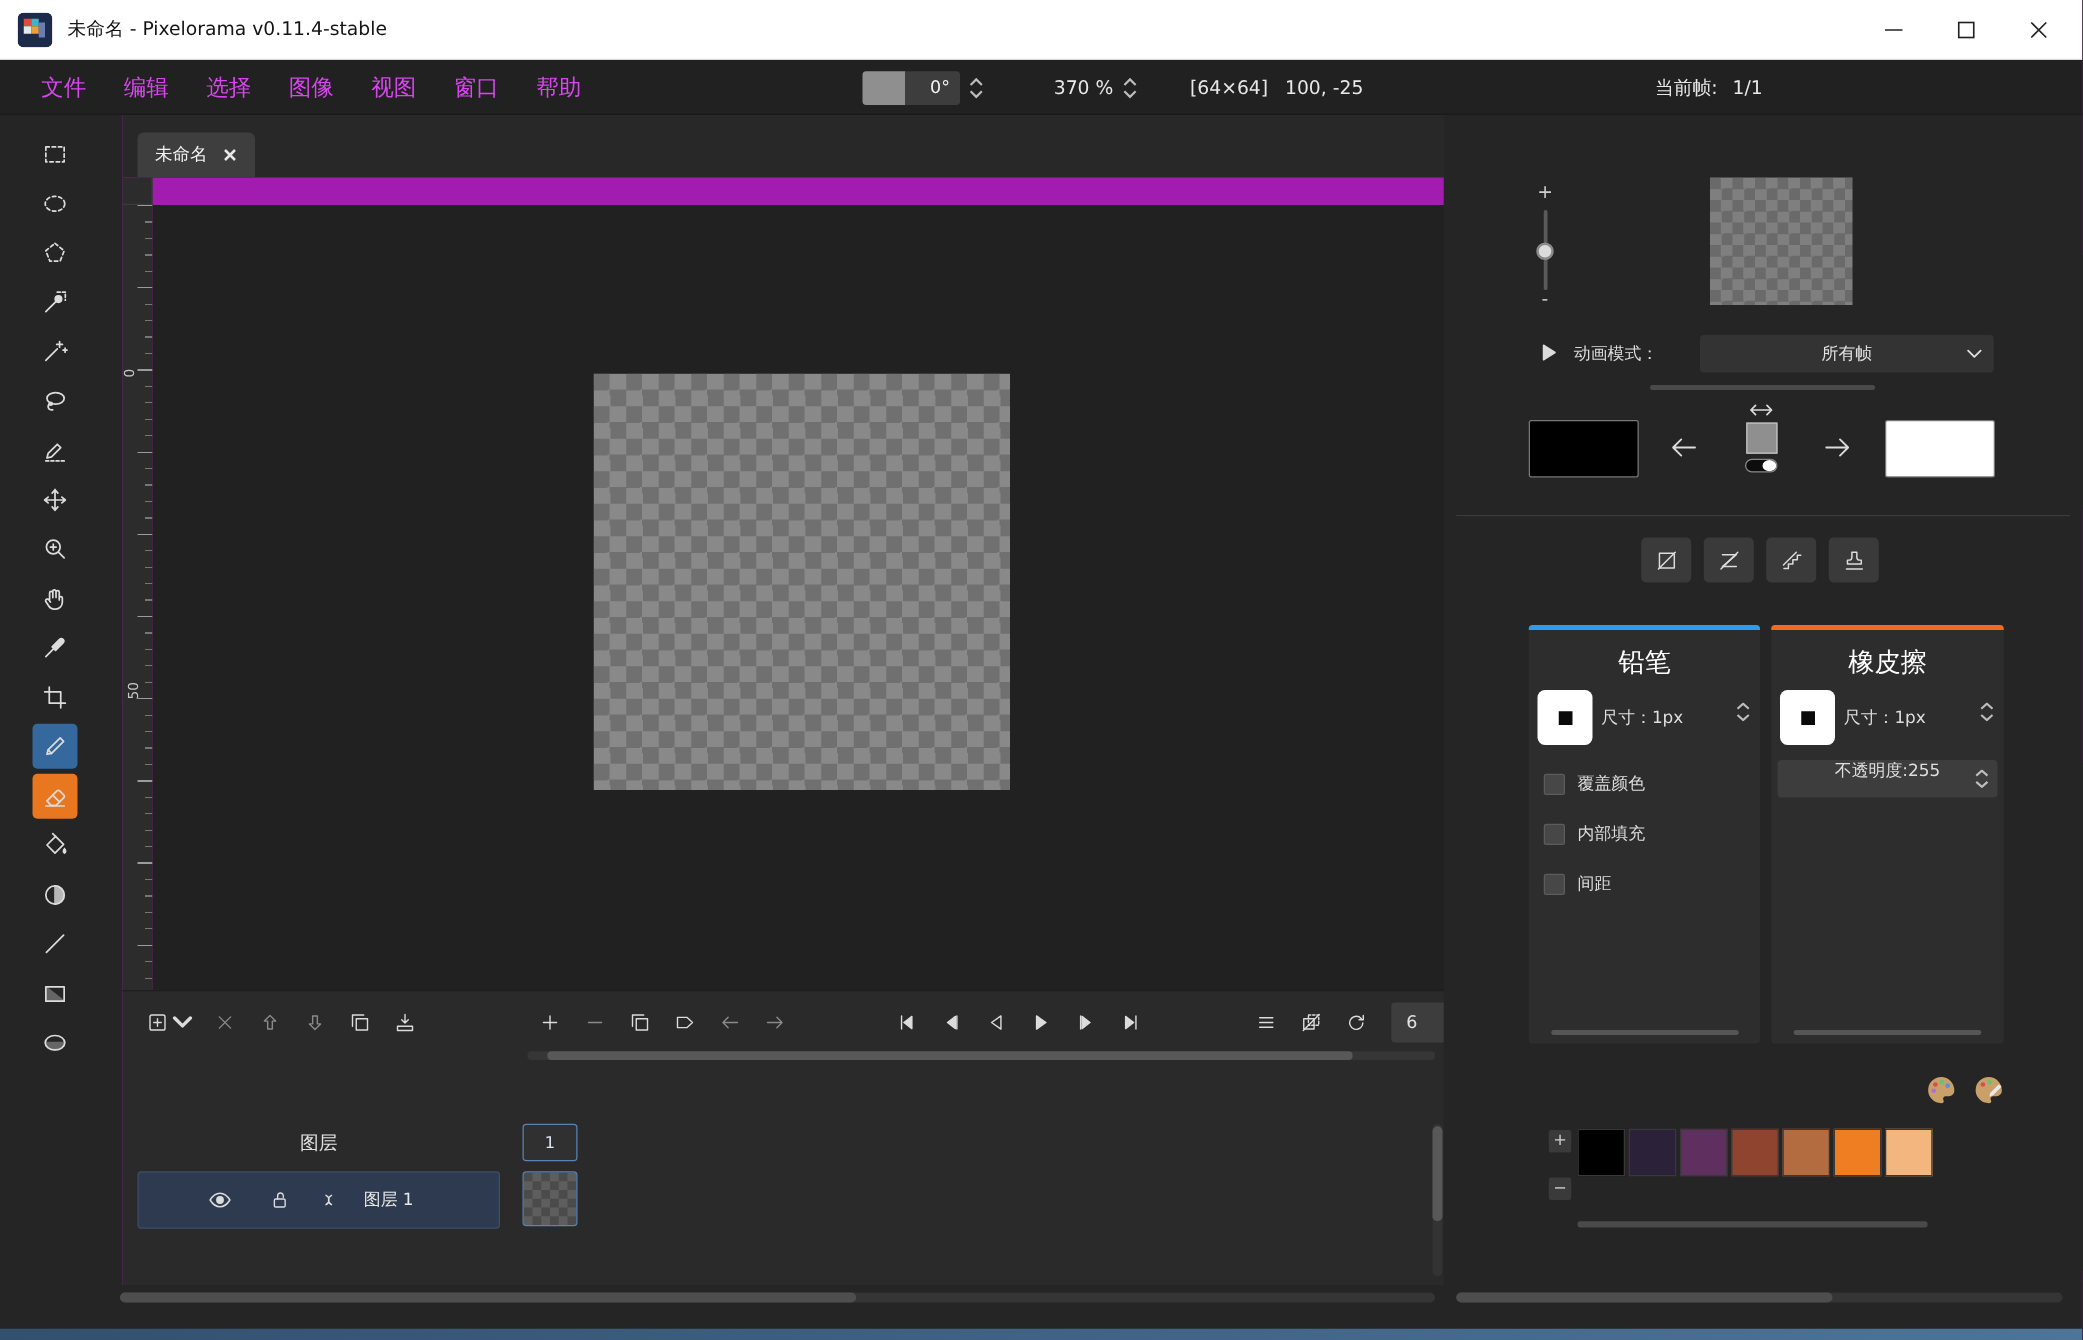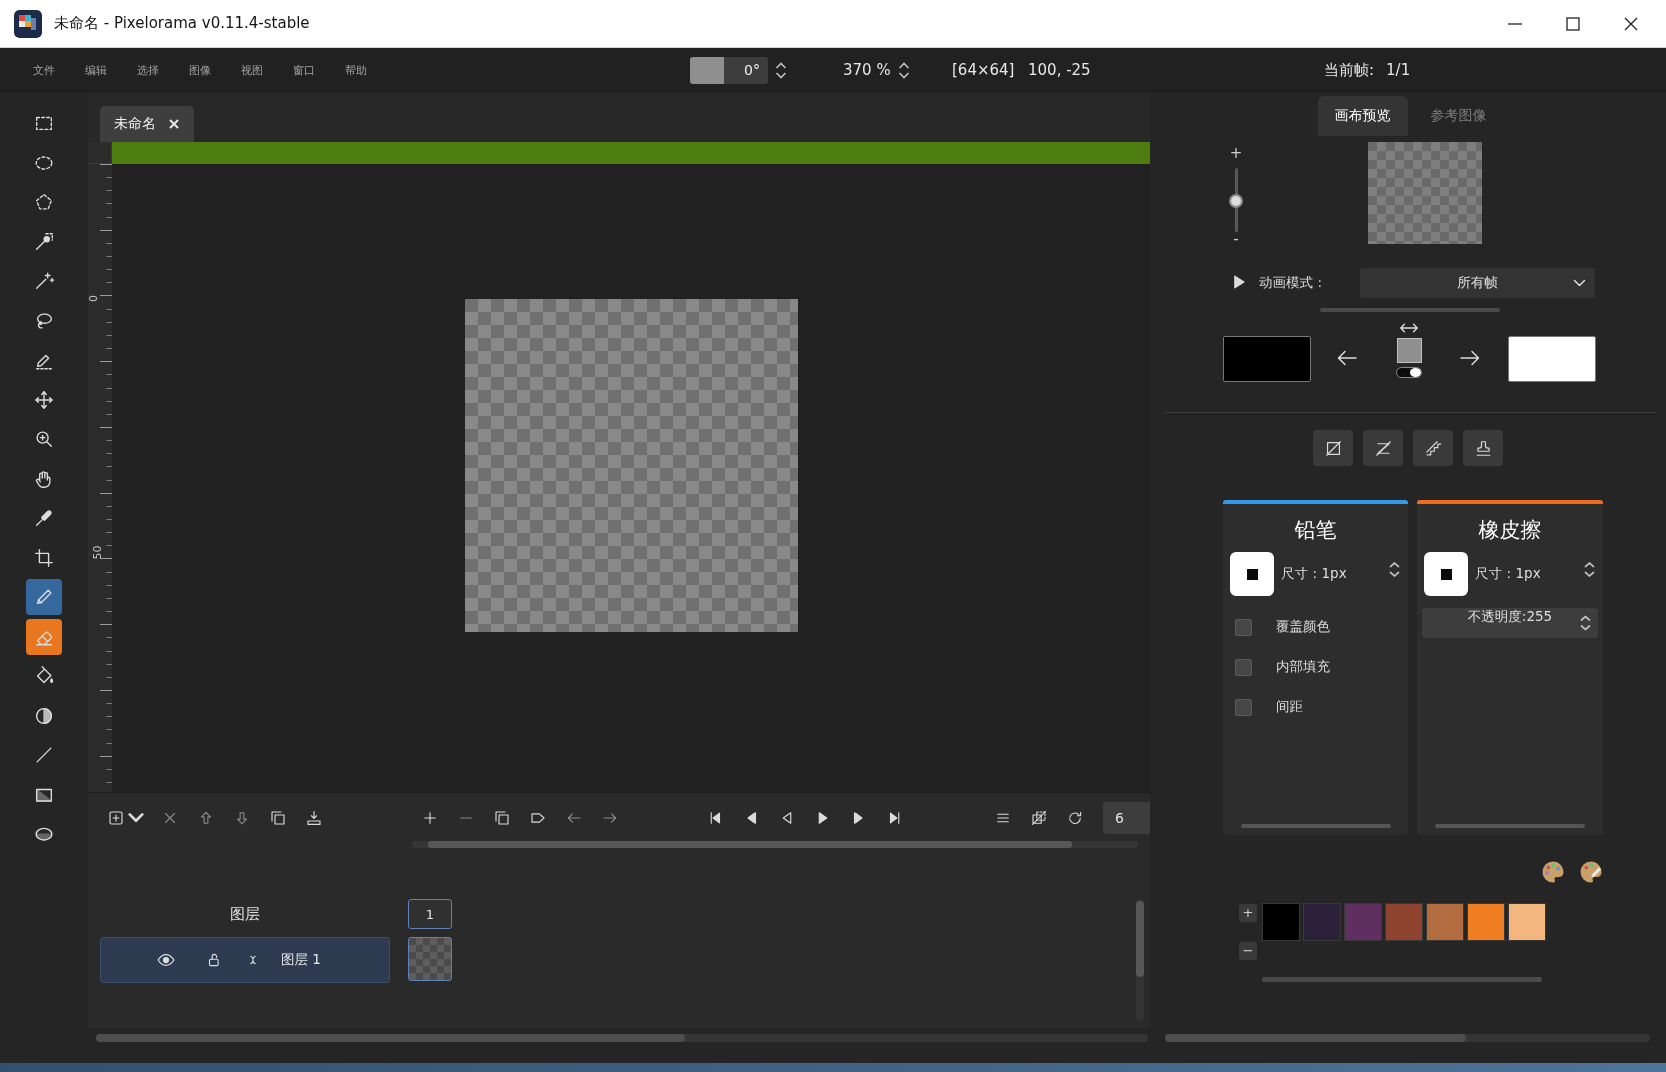--- a/index.html
+++ b/index.html
@@ -11,33 +11,33 @@
 
 .titlebar{position:absolute;top:0;left:0;width:1666px;height:48px;background:#fff;display:flex;align-items:center;border-bottom:1px solid #d8d8d8}
 .app-icon{width:28px;height:28px;margin:0 12px 0 14px;border-radius:5px;overflow:hidden}
 .title{font-size:15px;color:#141414}
 .win-controls{position:absolute;right:6px;top:0;height:48px;display:flex}
 .win-btn{width:58px;height:48px;display:flex;align-items:center;justify-content:center}
 .win-btn svg{stroke:#222;fill:none;stroke-width:1.3}
 
 .menubar{position:absolute;top:48px;left:0;width:1666px;height:44px;background:#212121;border-bottom:1px solid #1a1a1a}
 .menus{position:absolute;left:18px;top:0;height:44px;display:flex;align-items:center}
-.menu-item{padding:0 15px;height:32px;font-size:11px;color:#a3a3a3;border-radius:4px}
+.menu-item{padding:0 15px;height:32px;font-size:18px;color:#d946ef;border-radius:4px}
 .menu-stat{position:absolute;top:0;height:44px;display:flex;align-items:center;gap:7px;color:#e8e8e8;font-size:15px}
 .rot-box{width:78px;height:27px;border-radius:3px;background:linear-gradient(90deg,#8f8f8f 0 34px,#3d3d3d 34px);color:#f2f2f2;font-size:14px;display:flex;align-items:center;justify-content:flex-end;padding-right:8px}
 .spin{display:flex;flex-direction:column;gap:3px;align-items:center}
 .spin svg{stroke:#bdbdbd;fill:none;stroke-width:1.7;display:block}
 
 .toolbar{position:absolute;left:0;top:92px;width:88px;height:980px;background:#252525;padding-top:13px;display:flex;flex-direction:column;align-items:center}
 .tool{width:36px;height:36px;margin-bottom:3.5px;display:flex;align-items:center;justify-content:center;border-radius:4px}
 .tool svg{width:22px;height:22px}
 .tool.active-left{background:#35689c}
 .tool.active-right{background:#e9771f}
 
-.canvas-col{position:absolute;left:88px;top:92px;width:1062px;height:936px;background:#4d7c0f}
+.canvas-col{position:absolute;left:98px;top:92px;width:1062px;height:936px;background:#a21caf}
 .tabbar{position:absolute;left:0;top:0;width:1062px;height:50px;background:#282828}
 .canvas-tab{position:absolute;left:12px;top:14px;height:36px;background:#3e3e3e;border-radius:5px 5px 0 0;display:flex;align-items:center;gap:12px;padding:0 14px;color:#f2f2f2;font-size:14px}
 .tab-close svg{stroke:#e8e8e8;stroke-width:2;fill:none;display:block}
 .ruler-corner{position:absolute;left:0;top:50px;width:24px;height:22px;background:#2c2c2c;border-right:1px solid #3a3a3a;border-bottom:1px solid #3a3a3a}
 .ruler-h{position:absolute;left:24px;top:50px;width:1038px;height:22px;background-color:#2c2c2c;background-image:repeating-linear-gradient(90deg,#9b9b9b 0 1px,transparent 1px 65.75px),repeating-linear-gradient(90deg,#767676 0 1px,transparent 1px 13.15px);background-size:100% 12px,100% 6px;background-position:left bottom,left bottom;background-repeat:no-repeat}
 .rl{position:absolute;top:0;height:22px;font-size:11px;line-height:14px;color:#c8c8c8;padding-left:4px;border-left:1px solid #c8c8c8}
 .ruler-v{position:absolute;left:0;top:72px;width:24px;height:628px;background-color:#2c2c2c;background-image:repeating-linear-gradient(180deg,#9b9b9b 0 1px,transparent 1px 65.75px),repeating-linear-gradient(180deg,#767676 0 1px,transparent 1px 13.15px);background-size:12px 100%,6px 100%;background-position:right top,right top;background-repeat:no-repeat}
 .rlv{position:absolute;left:2px;font-size:11px;color:#c8c8c8;transform:rotate(-90deg)}
 .viewport{position:absolute;left:24px;top:72px;width:1038px;height:628px;background:#212121}
 .sprite{position:absolute;left:353px;top:135px;width:333px;height:333px;background:repeating-conic-gradient(#898989 0% 25%,#707070 0% 50%);background-size:26px 26px}
@@ -86,21 +86,21 @@
 .opt-row{position:absolute;left:158px;top:338px;display:flex;gap:10px}
 .opt-btn{width:40px;height:36px;background:#3a3a3a;border-radius:4px;display:flex;align-items:center;justify-content:center}
 .opt-btn svg{width:19px;height:19px}
 .tool-panel{position:absolute;top:408px;height:335px;background:#2d2d2d;border-radius:3px}
 .tp-accent{position:absolute;left:0;top:0;width:100%;height:4px;border-radius:3px 3px 0 0}
 .tp-title{position:absolute;left:0;top:16px;width:100%;text-align:center;color:#fff;font-size:21px}
 .brush{position:absolute;left:7px;top:52px;width:44px;height:44px;background:#fff;border-radius:6px;display:flex;align-items:center;justify-content:center}
 .brush::after{content:"";width:11px;height:11px;background:#0a0a0a}
 .size-label{position:absolute;left:58px;top:52px;height:44px;display:flex;align-items:center;color:#dedede;font-size:13.5px}
 .tp-spin{position:absolute;right:8px;top:62px}
-.check-row{position:absolute;left:12px;display:flex;align-items:center;gap:24px}
+.check-row{position:absolute;left:12px;display:flex;align-items:center;gap:10px}
 .cb{width:17px;height:17px;background:#474747;border:1px solid #5c5c5c;border-radius:2px}
 .cb-label{color:#dedede;font-size:13.5px}
 .tp-scroll{position:absolute;left:18px;bottom:7px;height:4px;width:150px;background:#565656;border-radius:2px}
 .pal-dd{position:absolute;left:68px;top:764px;width:300px;height:32px;padding-left:12px}
 .pal-icon{position:absolute;top:764px;width:32px;height:32px;display:flex;align-items:center;justify-content:center}
 .pal-sq-btn{position:absolute;left:84px;width:18px;height:18px;background:#3a3a3a;border-radius:2px;color:#cfcfcf;font-size:13px;line-height:16px;text-align:center}
 .swatches{position:absolute;left:107px;top:811px;display:flex;gap:3px}
 .swatch{width:38px;height:38px;border:1px solid #383838}
 .pal-scroll{position:absolute;left:107px;top:885px;width:280px;height:5px;background:#4a4a4a;border-radius:2px}
 
@@ -485,24 +485,20 @@
         <span class="layer-name">图层 1</span>
       </div>
       <div class="frame-cell"></div>
       <div class="v-scroll">
           <div class="handle"></div>
         </div>
     </div>
   </section>
 
   <section class="right-panel">
-    <div class="pv-tabs">
-      <div class="pv-tab">画布预览</div>
-      <div class="pv-tab inactive">参考图像</div>
-    </div>
     <div class="pv-zoom-plus" style="left:73px;top:52px">+</div>
     <div class="pv-slider"></div>
     <div class="pv-handle"></div>
     <div class="pv-zoom-minus" style="left:73px;top:138px">-</div>
     <div class="pv-thumb"></div>
 
     <button class="play-ic">
         <svg class="i" width="20" height="20" viewBox="0 0 24 24">
           <path d="M7,5 L18,12 7,19 z" fill="#dcdcdc"></path>
         </svg>

